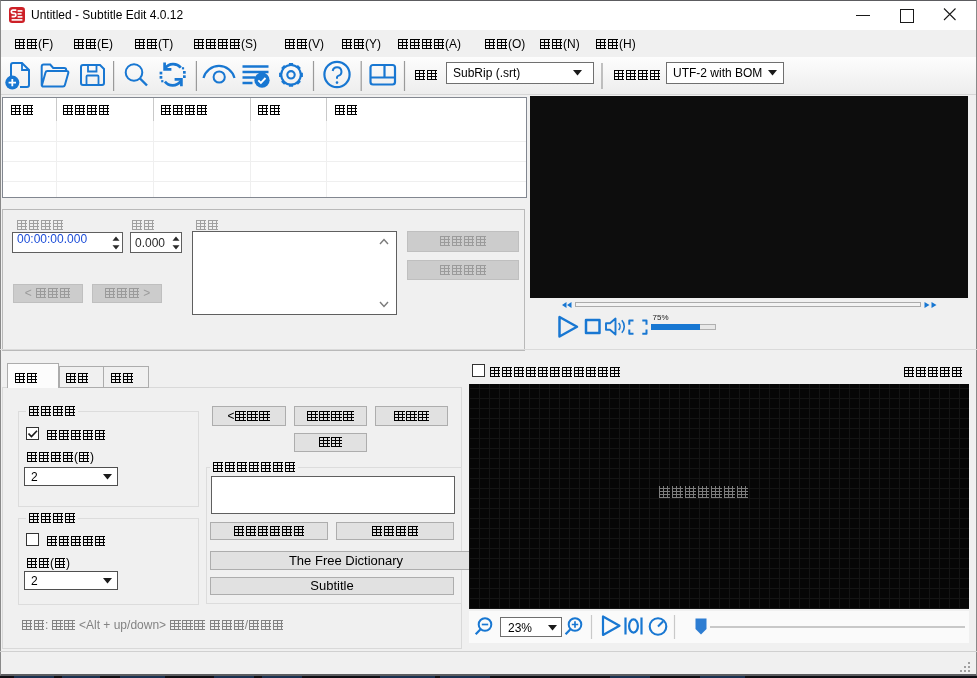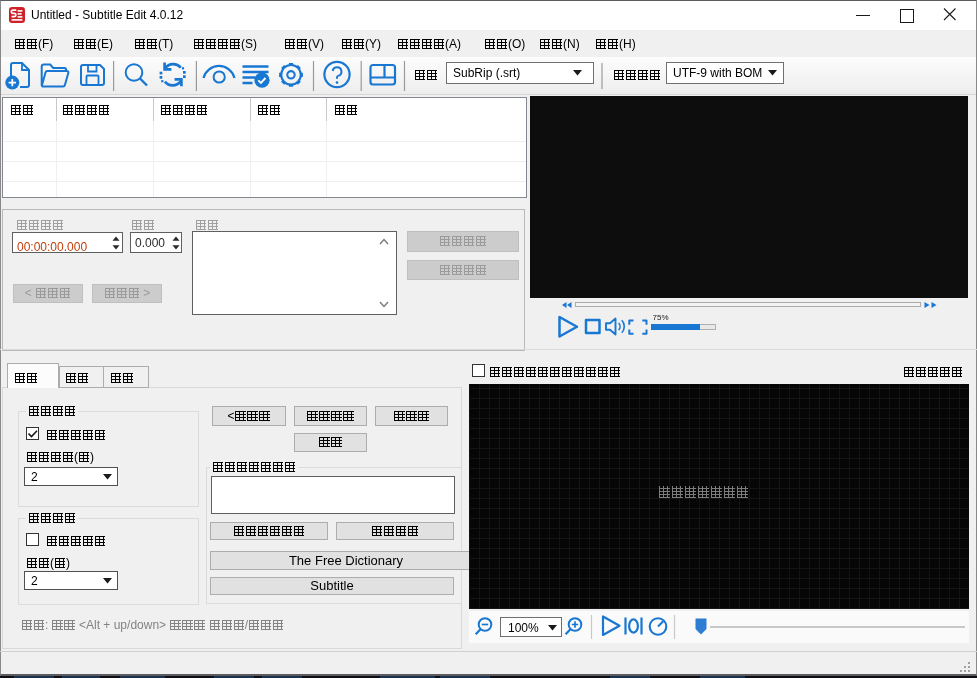--- a/index.html
+++ b/index.html
@@ -89,21 +89,21 @@
 <path d="M602 6 v26" stroke="#9a9a9a" stroke-width="1.2"></path>
 </svg>
 <div class="abs" style="left:414px;top:68px"><i class="c"></i><i class="c"></i></div>
 <div class="in" style="left:446px;top:62px;width:148px;height:22px;border-color:#707070"></div>
 <div class="abs" style="left:453px;top:66px">SubRip (.srt)</div>
 <svg class="abs" style="left:573px;top:70px" width="10" height="6">
     <path d="M0 0 h9 l-4.5 5.5z" fill="#1a1a1a"></path>
   </svg>
 <div class="abs" style="left:613px;top:68px"><i class="c"></i><i class="c"></i><i class="c"></i><i class="c"></i></div>
 <div class="in" style="left:666px;top:62px;width:118px;height:22px;border-color:#707070"></div>
-<div class="abs" style="left:673px;top:66px">UTF-9 with BOM</div>
+<div class="abs" style="left:673px;top:66px">UTF-2 with BOM</div>
 <svg class="abs" style="left:768px;top:70px" width="10" height="6">
     <path d="M0 0 h9 l-4.5 5.5z" fill="#1a1a1a"></path>
   </svg>
 <div class="abs" style="left:2px;top:97px;width:525px;height:101px;background:#fff;border:1px solid #828790"></div>
 <div class="abs" style="left:56px;top:98px;width:1px;height:23px;background:#c9c9c9"></div>
 <div class="abs" style="left:56px;top:121px;width:1px;height:76px;background:#efefef"></div>
 <div class="abs" style="left:153px;top:98px;width:1px;height:23px;background:#c9c9c9"></div>
 <div class="abs" style="left:153px;top:121px;width:1px;height:76px;background:#efefef"></div>
 <div class="abs" style="left:250px;top:98px;width:1px;height:23px;background:#c9c9c9"></div>
 <div class="abs" style="left:250px;top:121px;width:1px;height:76px;background:#efefef"></div>
@@ -113,21 +113,21 @@
 <div class="abs" style="left:3px;top:161px;width:523px;height:1px;background:#efefef"></div>
 <div class="abs" style="left:3px;top:181px;width:523px;height:1px;background:#efefef"></div>
 <div class="abs" style="left:10px;top:103px"><i class="c"></i><i class="c"></i></div>
 <div class="abs" style="left:62px;top:103px"><i class="c"></i><i class="c"></i><i class="c"></i><i class="c"></i></div>
 <div class="abs" style="left:160px;top:103px"><i class="c"></i><i class="c"></i><i class="c"></i><i class="c"></i></div>
 <div class="abs" style="left:257px;top:103px"><i class="c"></i><i class="c"></i></div>
 <div class="abs" style="left:334px;top:103px"><i class="c"></i><i class="c"></i></div>
 <div class="abs" style="left:2px;top:209px;width:523px;height:142px;border:1px solid #b9b9b9"></div>
 <div class="abs glab" style="left:16px;top:218px"><i class="c"></i><i class="c"></i><i class="c"></i><i class="c"></i></div>
 <div class="in" style="left:12px;top:232px;width:111px;height:21px"></div>
-<div class="abs" style="left:17px;top:240px;color:#c2410c">00:00:00.000</div>
+<div class="abs" style="left:17px;top:232px;color:#1d4ed8">00:00:00.000</div>
 <svg class="abs" style="left:112px;top:236px" width="8" height="14">
     <path d="M4 0.5 7.5 4.8 H0.5z M4 13.5 0.5 9.2 H7.5z" fill="#2a2a2a"></path>
   </svg>
 <div class="abs glab" style="left:131px;top:218px"><i class="c"></i><i class="c"></i></div>
 <div class="in" style="left:130px;top:232px;width:52px;height:21px"></div>
 <div class="abs" style="left:135px;top:236px;color:#2a2a2a">0.000</div>
 <svg class="abs" style="left:172px;top:236px" width="8" height="14">
     <path d="M4 0.5 7.5 4.8 H0.5z M4 13.5 0.5 9.2 H7.5z" fill="#2a2a2a"></path>
   </svg>
 <div class="abs glab" style="left:195px;top:218px"><i class="c"></i><i class="c"></i></div>
@@ -213,21 +213,21 @@
     <path d="M101.2 18.5 l-4.6 4.8" stroke-width="2.2"></path>
 <path d="M122.5 4 v24" stroke="#c9c9c9" stroke-width="1.2"></path>
 <path d="M134 5.5 V24 L150.5 14.75z" stroke-width="2.2" stroke-linejoin="round"></path>
 <path d="M156.5 6.5 V23.5 M172.5 6.5 V23.5" stroke-width="2.2"></path>
 <ellipse cx="164.5" cy="15" rx="4.4" ry="6.6" stroke-width="2.2"></ellipse>
 <circle cx="189" cy="15.5" r="8.3" stroke-width="2.1"></circle>
 <path d="M189 15.5 l5.2-5.2" stroke-width="2"></path>
 <path d="M205.5 4 v24" stroke="#c9c9c9" stroke-width="1.2"></path>
 </svg>
 <div class="in" style="left:500px;top:617px;width:62px;height:20px;border-color:#6e6e6e"></div>
-<div class="abs" style="left:508px;top:621px">100%</div>
+<div class="abs" style="left:508px;top:621px">23%</div>
 <svg class="abs" style="left:548px;top:625px" width="10" height="6">
     <path d="M0 0 h9 l-4.5 5.5z" fill="#1a1a1a"></path>
   </svg>
 <div class="abs" style="left:710px;top:626px;width:255px;height:1.5px;background:#c8c8c8"></div>
 <svg class="abs" style="left:695px;top:618px" width="12" height="17">
     <path d="M0.5 0.5 h11 v10.5 L6 16.5 0.5 11z" fill="#2d7dd2"></path>
   </svg>
 <div class="abs" style="left:0;top:651px;width:977px;height:1px;background:#d0d0d0"></div>
 <svg class="abs" style="left:958px;top:660px" width="14" height="14">
 <g fill="#a0a0a0">

